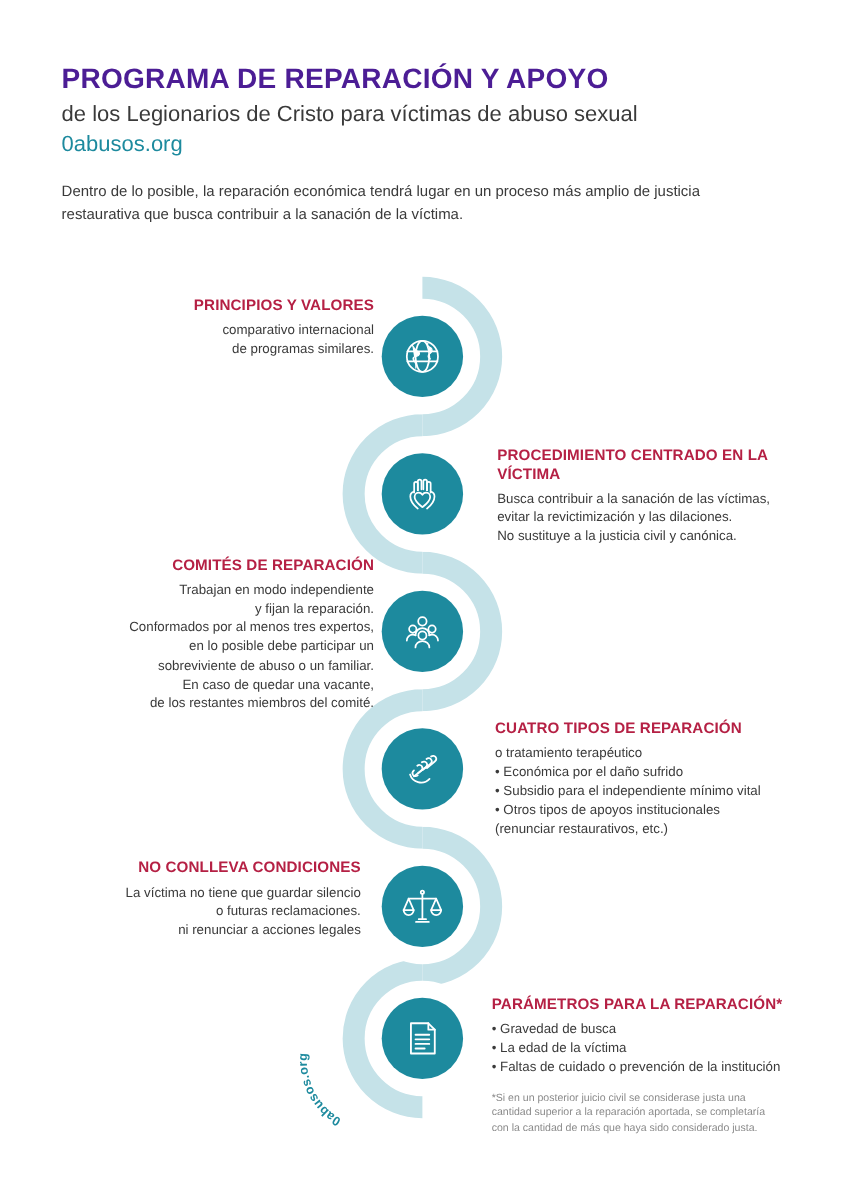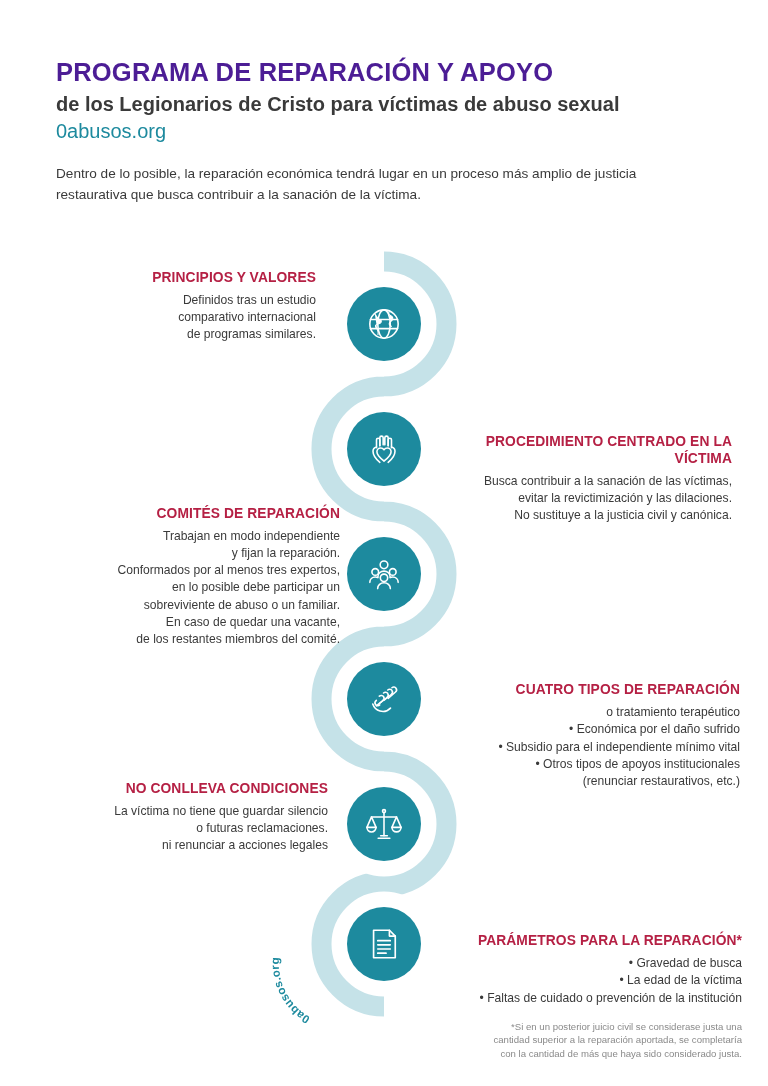--- a/index.html
+++ b/index.html
@@ -11,21 +11,21 @@
   }
   .page { position:absolute; inset:0; background:#fff; }
 
   
   .header { position:absolute; left:56px; top:58px; width:660px; }
   .h-title {
     color:#4c1d95; font-size:25.5px; font-weight:bold; letter-spacing:.2px;
     line-height:1.14; white-space:nowrap;
   }
   .h-sub {
-    color:#3a3a3a; font-size:20px; font-weight:bold; line-height:1.25;
+    color:#3a3a3a; font-size:20px; font-weight:normal; line-height:1.25;
     margin-top:5px; white-space:nowrap;
   }
   .h-url {
     color:#1d8a9e; font-size:20px; font-weight:normal; line-height:1.25;
     margin-top:2px;
   }
   .h-lead {
     color:#3a3a3a; font-size:13.6px; line-height:1.52; margin-top:20px;
     max-width:600px;
   }
@@ -38,21 +38,21 @@
   .circle {
     position:absolute; width:74px; height:74px; border-radius:50%;
     background:#1d8a9e; left:-37px; top:-37px;
     display:flex; align-items:center; justify-content:center;
   }
   .circle svg { width:40px; height:40px; display:block; }
 
   
   .block { position:absolute; }
   .block.left  { text-align:right; }
-  .block.right { text-align:right;margin-top:28px; }
+  .block.right { text-align:left; }
   .b-title {
     color:#b52044; font-weight:bold; font-size:13.8px; line-height:1.22;
     letter-spacing:.1px; margin-bottom:5px;
   }
   .b-body { color:#3a3a3a; font-size:12.1px; line-height:1.42; font-weight:500; }
   .b-body .ln { display:block; }
   .b-list { color:#3a3a3a; font-size:12.1px; line-height:1.44; font-weight:500; }
   .b-list .li { display:block; }
   .b-note {
     color:#8a8a8a; font-size:9.6px; line-height:1.38; margin-top:13px; font-weight:500;
@@ -180,24 +180,23 @@
   <div class="node" style="left:384px; top:944px;">
     <div class="circle">
       <svg viewBox="0 0 48 48" fill="none" stroke="#ffffff" stroke-width="2" stroke-linecap="round" stroke-linejoin="round">
         <path d="M11.5 7.5h19l7 7v26h-26z"></path>
         <path d="M30.5 7.5v7h7"></path>
         <path d="M16.5 20h15M16.5 25h15M16.5 30h15M16.5 35h10"></path>
       </svg>
     </div>
   </div>
 
-  <div class="block left" style="right:452px; top:270px; width:260px;">
+  <div class="block left" style="right:428px; top:270px; width:260px;">
     <div class="b-title">PRINCIPIOS Y VALORES</div>
     <div class="b-body">
-      <span class="ln">Definidos tras un estudio</span>
       <span class="ln">comparativo internacional</span>
       <span class="ln">de programas similares.</span>
     </div>
   </div>
 
   <div class="block right" style="left:452px; top:406px; width:280px;">
     <div class="b-title">
       <span class="ln">PROCEDIMIENTO CENTRADO</span>
       <span class="ln">EN LA VÍCTIMA</span>
     </div>

